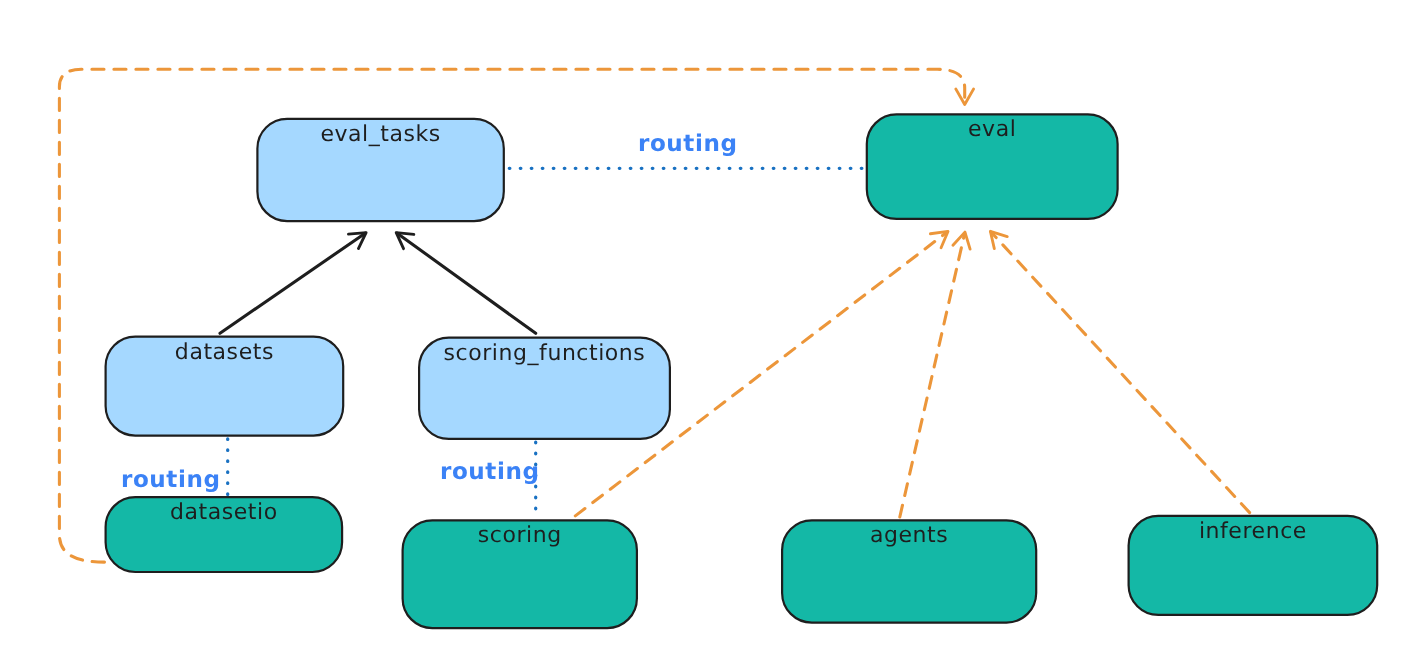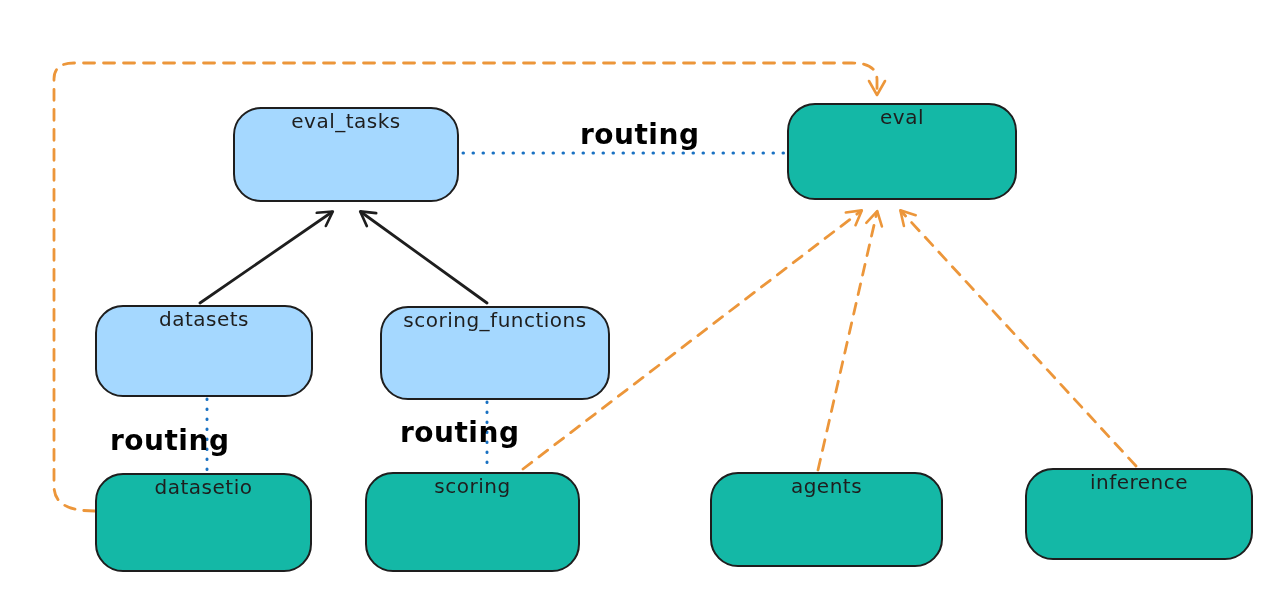--- a/index.html
+++ b/index.html
@@ -25,22 +25,22 @@
     border-radius: 28px;
     box-sizing: border-box;
     font-size: 20px;
     color: #1e1e1e;
     letter-spacing: 0.5px;
   }
   .node-blue  { background: #a5d8ff; }
   .node-green { background: #14b8a6; }
   .routing-label {
     position: absolute;
-    color: #000000;
-    font-size: 28px;
+    color: #3b82f6;
+    font-size: 21px;
     font-weight: 700;
     letter-spacing: 0.5px;
     white-space: nowrap;
   }
 </style>
 </head>
 <body>
 
 <div class="canvas">
 
@@ -76,21 +76,21 @@
   </div>
 
   <div class="node node-blue" style="left:95px; top:305px; width:218px; height:92px">
     <span>datasets</span>
   </div>
 
   <div class="node node-blue" style="left:380px; top:306px; width:230px; height:94px">
     <span>scoring_functions</span>
   </div>
 
-  <div class="node node-green" style="left:95px; top:473px; width:217px; height:99px">
+  <div class="node node-green" style="left:95px; top:451px; width:217px; height:70px">
     <span>datasetio</span>
   </div>
 
   <div class="node node-green" style="left:365px; top:472px; width:215px; height:100px">
     <span>scoring</span>
   </div>
 
   <div class="node node-green" style="left:1025px; top:468px; width:228px; height:92px">
     <span>inference</span>
   </div>

